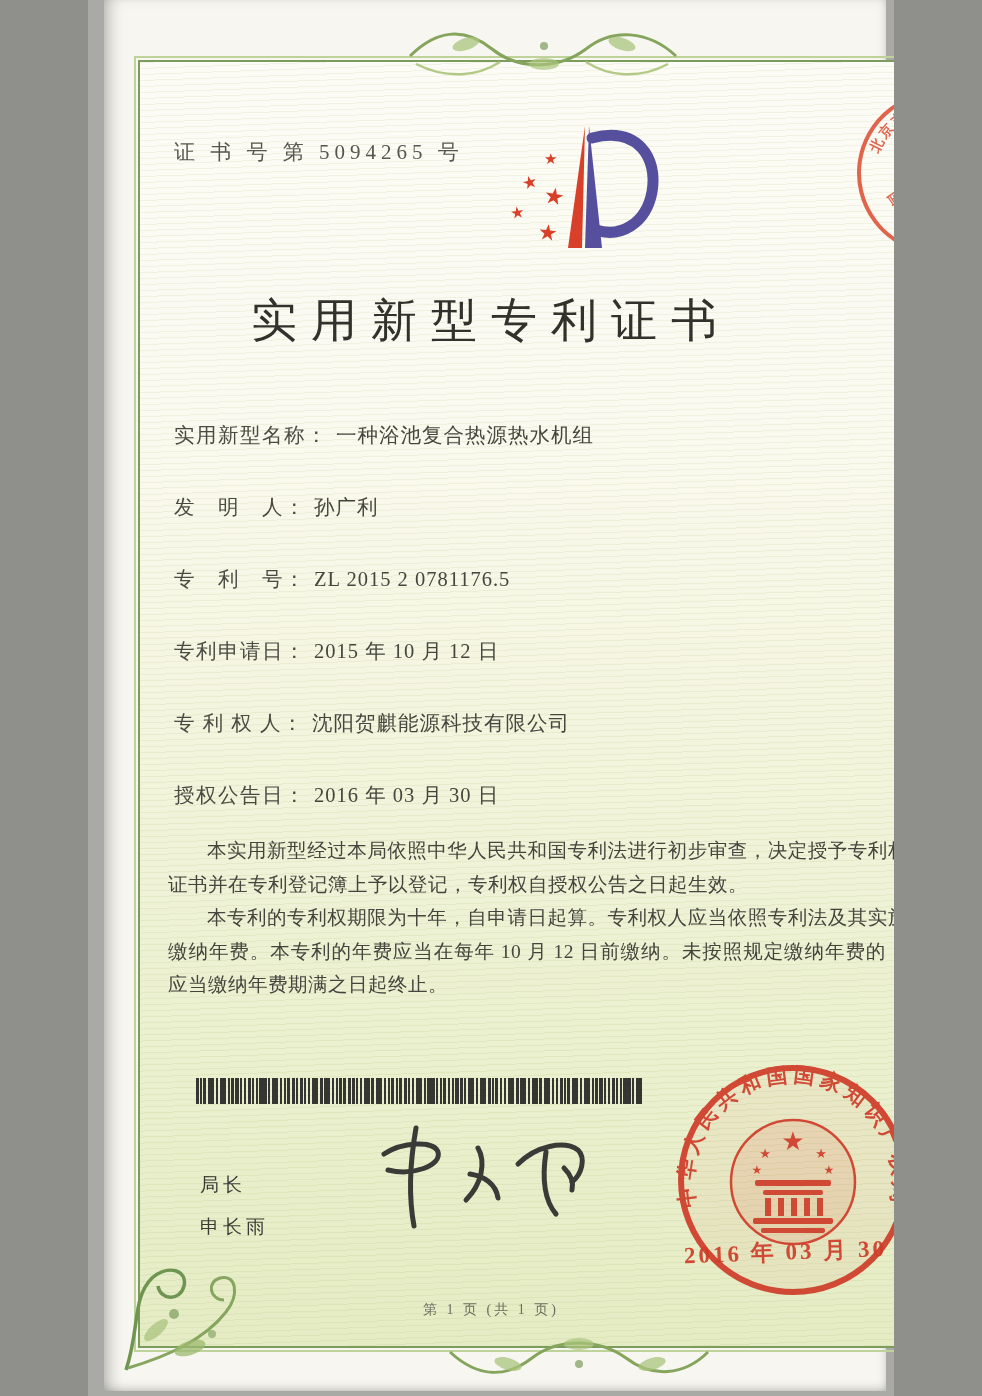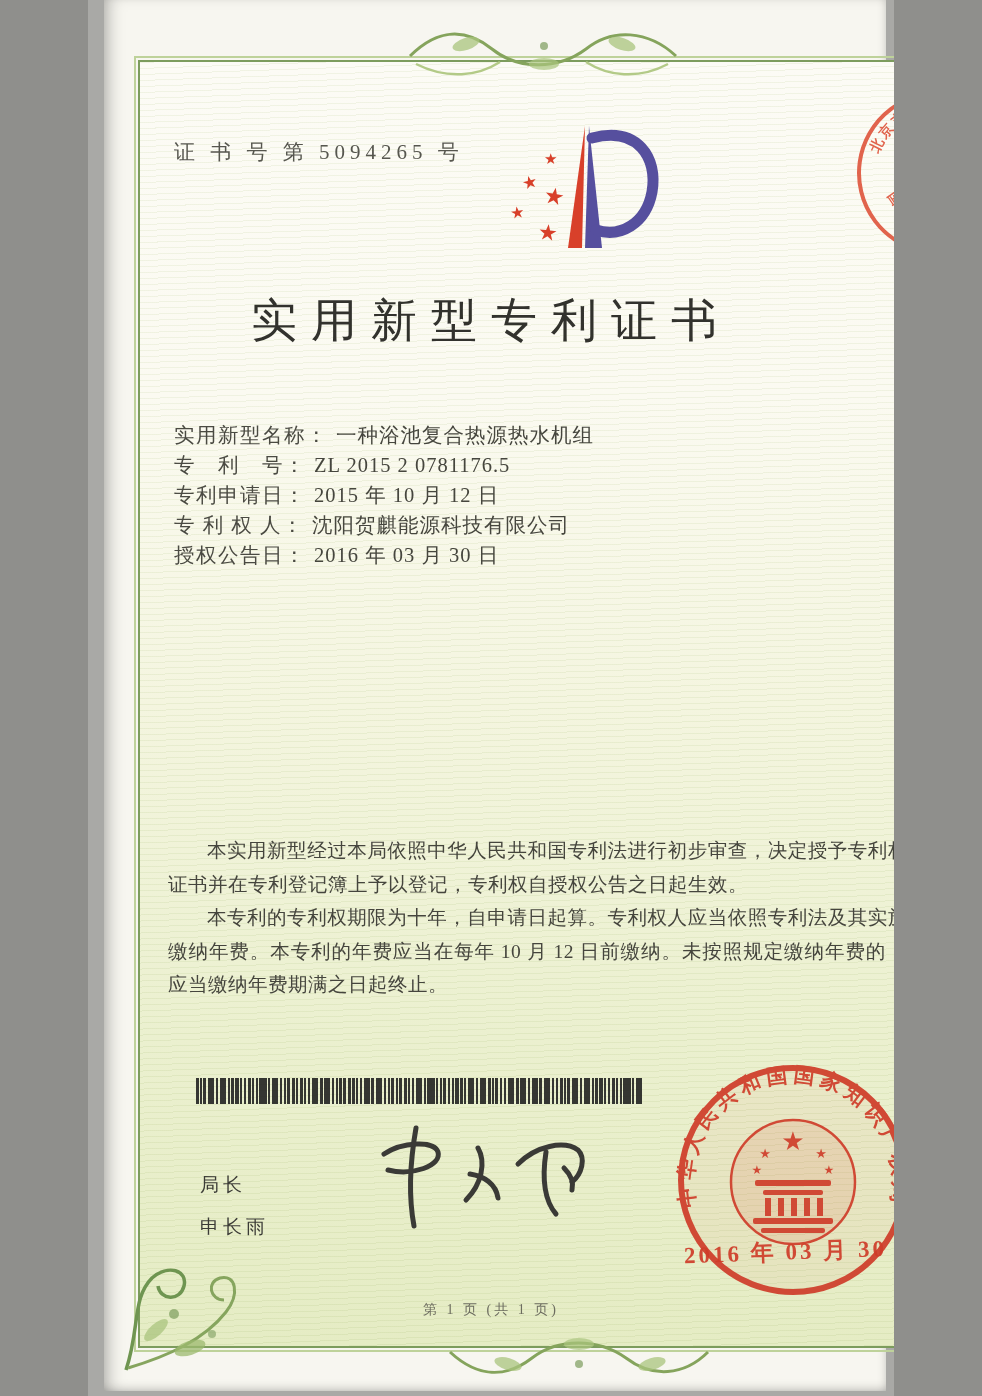--- a/index.html
+++ b/index.html
@@ -9,21 +9,21 @@
          box-shadow:inset 12px 0 18px -10px rgba(0,0,0,.35), inset -6px 0 10px -6px rgba(0,0,0,.18), inset 0 -8px 12px -8px rgba(0,0,0,.22);}
   .frame{position:absolute;left:50px;top:60px;width:884px;height:1284px;
          border:2px solid #7c9c5d;outline:2px solid #bed29a;outline-offset:2px;
          background:linear-gradient(180deg,#fcfbf5 0%,#fbfaf1 26%,#f4f5df 50%,#ebf0cf 76%,#e5ecc4 100%);}
   .frame .texture{position:absolute;inset:0;
          background:repeating-linear-gradient(178deg,rgba(160,188,112,.12) 0 1px,transparent 1px 6px);
          mix-blend-mode:multiply;}
   .cert-no{position:absolute;left:86px;top:138px;font-size:21px;letter-spacing:5px;color:#56564e;}
   .doc-title{position:absolute;left:0;right:0;top:290px;text-align:center;font-size:46px;font-weight:400;
              letter-spacing:14px;color:#32322d;}
-  .fields{position:absolute;left:86px;top:420px;width:800px;display:flex;flex-direction:column;}
+  .fields{position:absolute;left:86px;top:420px;width:800px;display:flex;flex-direction:column;gap:42px;}
   .field{font-size:20.5px;color:#4a4a42;line-height:30px;white-space:nowrap;}
   .field .lbl{letter-spacing:1.5px;}
   .field .val{margin-left:8px;letter-spacing:1px;color:#46463e;}
   .paras{position:absolute;left:80px;top:834px;width:820px;font-size:19.5px;line-height:33.5px;
          color:#45453d;text-align:justify;}
   .paras p{margin:0;text-indent:2em;letter-spacing:0.5px;}
   .barcode{position:absolute;left:108px;top:1078px;width:448px;height:26px;opacity:.88;
     background-image:
       repeating-linear-gradient(90deg,#1d1d1d 0 2px,transparent 2px 4px),
       repeating-linear-gradient(90deg,#1d1d1d 0 1px,transparent 1px 7px),
@@ -121,20 +121,23 @@
     </text>
     <text x="89" y="82" font-size="16" fill="#dd4a31" font-weight="700" text-anchor="middle" letter-spacing="2">印 花 税</text>
     <text x="89" y="106" font-size="15" fill="#dd4a31" font-weight="700" text-anchor="middle" letter-spacing="1">代缴专用章</text>
   </svg>
 
   <div class="doc-title">实用新型专利证书</div>
 
   <div class="fields">
     <div class="field">
       <span class="lbl">实用新型名称：</span><span class="val">一种浴池复合热源热水机组</span>
+    </div>
+    <div class="field">
+      <span class="lbl">发　明　人：</span><span class="val">孙广利</span>
     </div>
     <div class="field">
       <span class="lbl">专　利　号：</span><span class="val">ZL 2015 2 0781176.5</span>
     </div>
     <div class="field">
       <span class="lbl">专利申请日：</span><span class="val">2015 年 10 月 12 日</span>
     </div>
     <div class="field">
       <span class="lbl">专 利 权 人：</span><span class="val">沈阳贺麒能源科技有限公司</span>
     </div>

